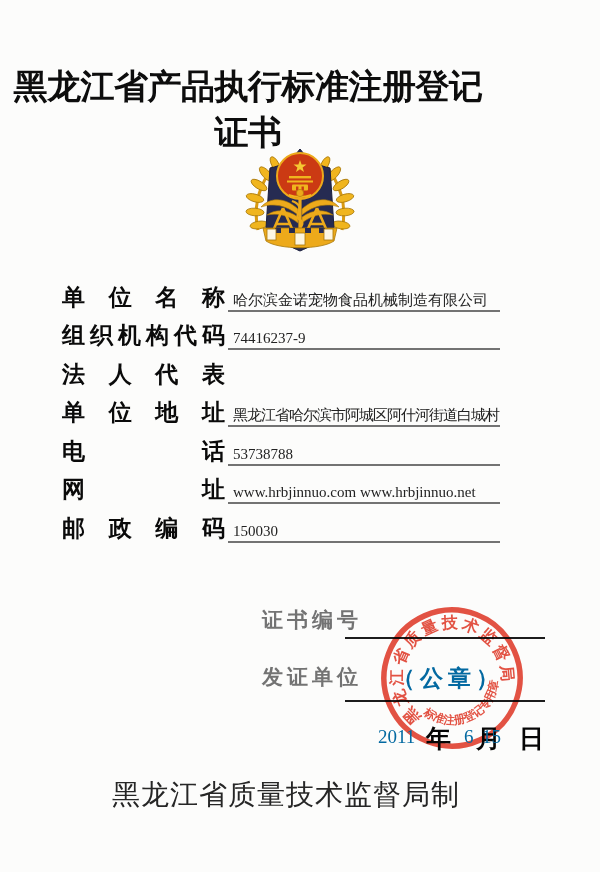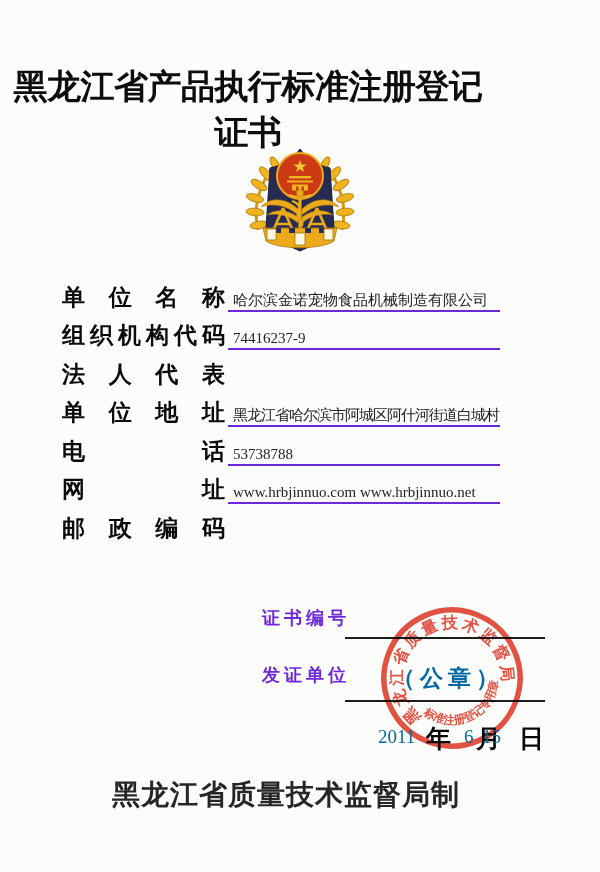--- a/index.html
+++ b/index.html
@@ -19,44 +19,44 @@
   
   .fields{position:absolute;left:62px;top:282px;width:440px;}
   .field-row{position:absolute;left:0;height:34px;width:440px;}
   .field-label{
     position:absolute;left:0;top:0;width:163px;height:30px;line-height:30px;
     font-family:"Liberation Sans", sans-serif;font-weight:900;font-size:23px;color:#0a0a0a;
   }
   .justify-chars{display:flex;justify-content:space-between;}
   .field-value{
     position:absolute;left:166px;top:0;width:272px;height:30px;line-height:36px;
-    border-bottom:2px solid #6d28d9;font-size:15px;color:#222;
+    border-bottom:2px solid #737373;font-size:15px;color:#222;
     padding-left:5px;box-sizing:border-box;white-space:nowrap;
   }
   
   .cert-label{
     position:absolute;font-family:"Liberation Sans", sans-serif;
-    font-weight:900;font-size:18px;color:#6d28d9;letter-spacing:4px;white-space:nowrap;
+    font-weight:900;font-size:21px;color:#737373;letter-spacing:4px;white-space:nowrap;
   }
   .blank-line{position:absolute;border-bottom:2px solid #1c1c1c;height:0;}
   .stamp-note{
     position:absolute;font-family:"Liberation Sans", sans-serif;
     font-weight:900;font-size:23px;letter-spacing:5px;color:#0369a1;white-space:nowrap;
   }
   
   .seal{position:absolute;left:377px;top:603px;width:150px;height:150px;
         opacity:.88;mix-blend-mode:multiply;}
   
   .date-num{position:absolute;font-size:19px;color:#0369a1;font-family:"Liberation Serif", serif;}
   .date-unit{position:absolute;font-size:25px;font-weight:900;color:#050505;
              font-family:"Liberation Serif", serif;}
   
   .footer{
     position:absolute;top:776px;left:0;width:572px;text-align:center;
-    font-size:28px;letter-spacing:1px;color:#262626;font-family:"Liberation Serif", serif;font-weight:bold;
+    font-size:28px;letter-spacing:1px;color:#262626;font-family:"Liberation Serif", serif;
   }
 </style>
 </head>
 <body>
 
 <div class="page">
 
   <div class="cert-title">黑龙江省产品执行标准注册登记证书</div>
 
   <svg class="emblem" viewBox="0 0 126 130" aria-hidden="true">
@@ -186,20 +186,21 @@
         </div>
       <div class="field-value">www.hrbjinnuo.com  www.hrbjinnuo.net</div>
     </div>
     <div class="field-row" style="top:231px">
       <div class="field-label justify-chars">
           <span>邮</span>
           <span>政</span>
           <span>编</span>
           <span>码</span>
         </div>
+      <div class="field-value">150030</div>
     </div>
   </div>
 
   <div class="cert-label" style="left:262px;top:606px">证书编号</div>
   <div class="blank-line" style="left:345px;top:637px;width:200px"></div>
 
   <div class="cert-label" style="left:262px;top:663px">发证单位</div>
   <div class="stamp-note" style="left:392px;top:663px">（公章）</div>
   <div class="blank-line" style="left:345px;top:700px;width:200px"></div>
 

